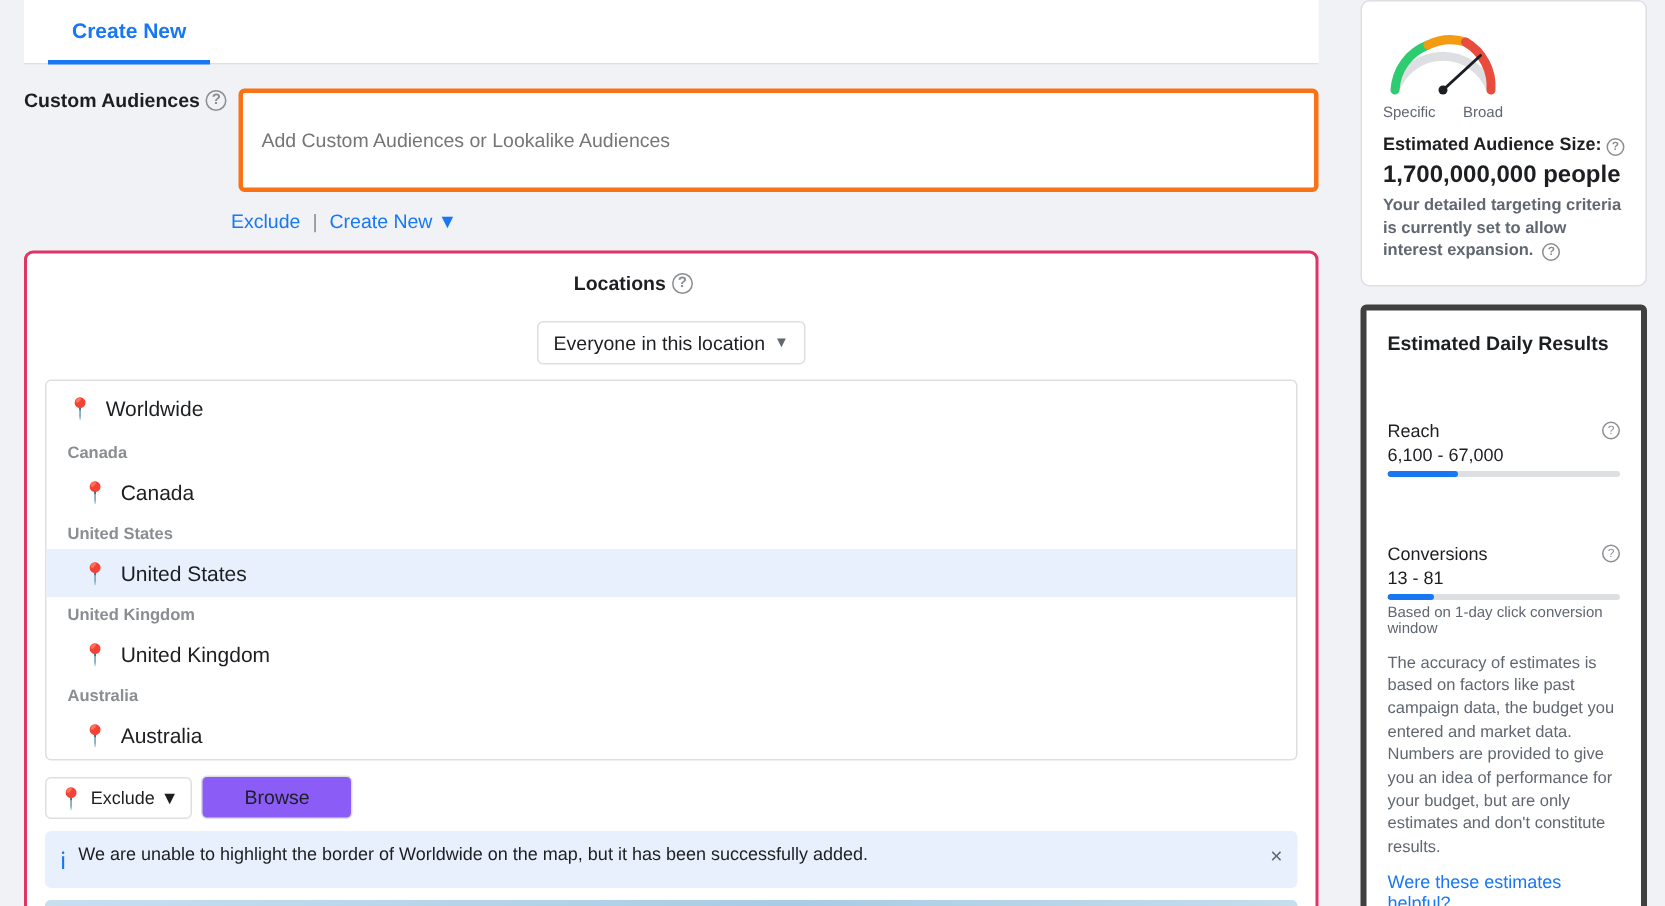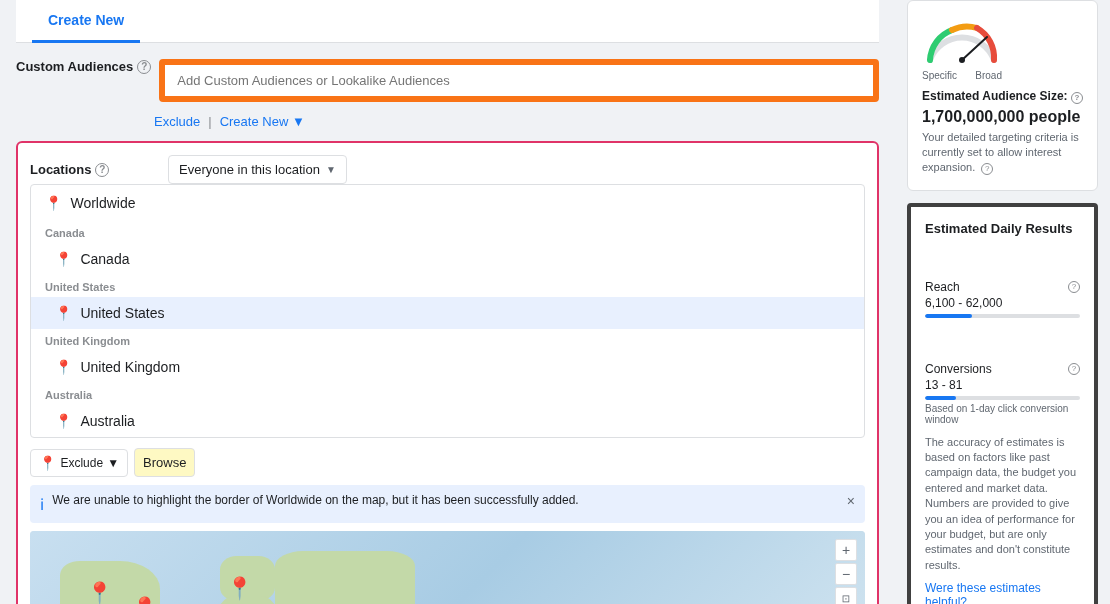--- a/index.html
+++ b/index.html
@@ -77,22 +77,22 @@
       width: 14px;
       height: 14px;
       border-radius: 50%;
       border: 1px solid #8a8d91;
       font-size: 10px;
       color: #8a8d91;
       cursor: pointer;
     }
     .custom-audiences-input {
       flex: 1;
-      padding: 8px 12px;
-      border: 6px solid #f97316;
+      padding: 24px 12px;
+      border: 3px solid #f97316;
       border-radius: 4px;
       font-size: 13px;
       color: #404040;
       background: #fff;
     }
 
     .exclude-create-row {
       display: flex;
       gap: 8px;
       margin-bottom: 12px;
@@ -112,21 +112,23 @@
       border-radius: 6px;
       padding: 12px;
       background: #fff;
       margin-bottom: 10px;
       position: relative;
     }
 
     .locations-header {
       display: flex;
       align-items: center;
-      gap: 8px;
+      gap: 18px;
+      margin-bottom: 10px;
+      flex-direction: column;
     }
 
     .location-dropdown {
       display: flex;
       align-items: center;
       gap: 6px;
       padding: 6px 10px;
       border: 1px solid #dddfe2;
       border-radius: 4px;
       background: #fff;
@@ -205,22 +207,22 @@
     }
     .add-location-input {
       flex: 1;
       padding: 6px 10px;
       border: 1px solid #dddfe2;
       border-radius: 4px;
       font-size: 13px;
       color: #8a8d91;
     }
     .browse-btn {
-      padding: 6px 8px;
-      background: #fef9c3;
+      padding: 6px 28px;
+      background: #8b5cf6;
       border: 1px solid #dddfe2;
       border-radius: 4px;
       font-size: 13px;
       cursor: pointer;
       color: #1c1e21;
     }
 
     
     .info-bar {
       display: flex;
@@ -379,20 +381,21 @@
     }
     .audience-size-value {
       font-weight: 700;
       font-size: 16px;
     }
     .audience-size-desc {
       font-size: 11px;
       color: #606770;
       margin-top: 4px;
       line-height: 1.4;
+      font-weight: bold;
     }
 
     .results-card {
       background: #fff;
       border-radius: 4px;
       padding: 14px;
       border: 4px solid #404040;
       font-size: 12px;
     }
     .results-title {
@@ -619,21 +622,21 @@
     </div>
 
     <div class="results-card">
       <div class="results-title">Estimated Daily Results</div>
 
       <div class="metric-row">
         <div class="metric-name">
           <span>Reach</span>
           <span class="info-icon-small">?</span>
         </div>
-        <div class="metric-value">6,100 - 62,000</div>
+        <div class="metric-value">6,100 - 67,000</div>
         <div class="progress-bar-bg">
           <div class="progress-bar-fill" style="width: 30%; background: #1877f2;"></div>
         </div>
       </div>
 
       <div class="metric-row">
         <div class="metric-name">
           <span>Conversions</span>
           <span class="info-icon-small">?</span>
         </div>

